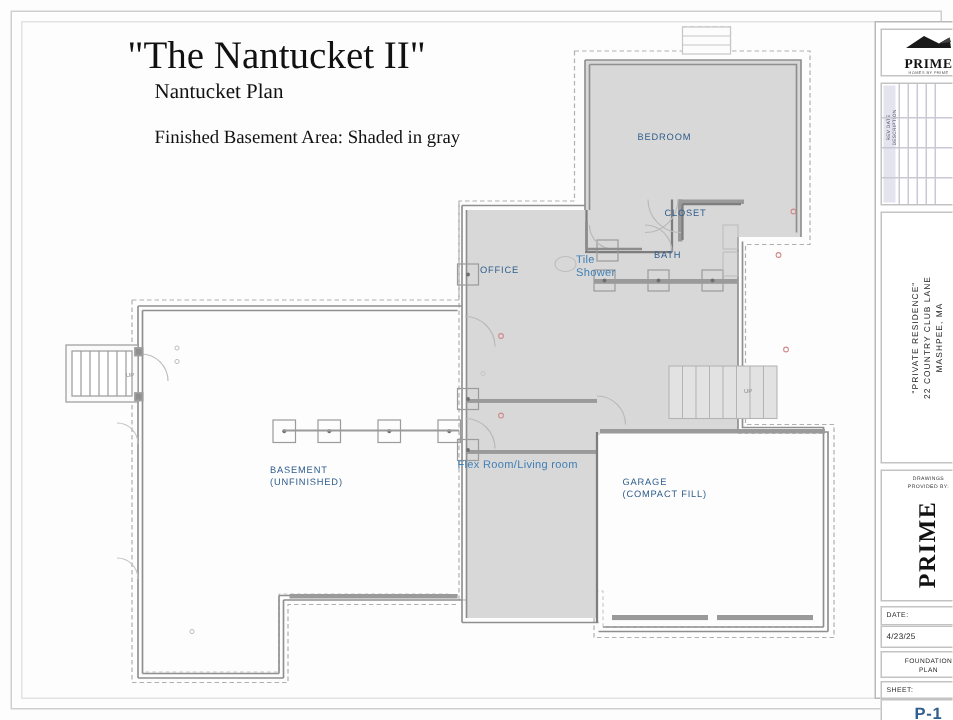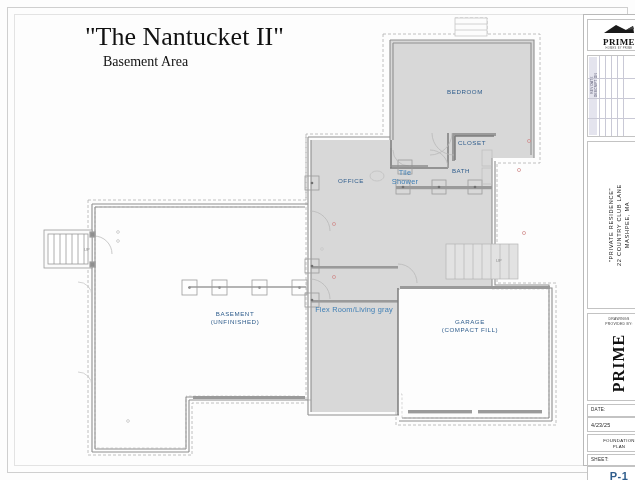--- a/index.html
+++ b/index.html
@@ -48,21 +48,21 @@
 
   
   #plan{position:absolute;left:0;top:0;width:580px;height:480px;}
 
   
   .rlabel{
     position:absolute;
     color:#2f5d8c;
     font-size:6.2px;
     letter-spacing:.55px;
-    text-align:center;
+    text-align:left;
     line-height:8px;
     white-space:pre;
     font-family:"Liberation Sans", sans-serif;
   }
   .rlabel.blue-soft{color:#3f7fb5;}
   .rlabel.big{font-size:7.4px;letter-spacing:.2px;}
 
   
   #sidebar{
     position:absolute;left:583px;top:14px;width:72px;height:452px;
@@ -144,21 +144,22 @@
 </style>
 </head>
 <body>
 
 <div id="sheet">
 
   <div class="page-border"></div>
   <div class="page-border2"></div>
 
   <div class="title-main">"The Nantucket II"</div>
-  <div class="title-sub">Basement Area</div>
+  <div class="title-sub">Nantucket Plan</div>
+  <div class="title-line3">Finished Basement Area: Shaded in gray</div>
 
   <svg id="plan" viewBox="0 0 580 480">
     <defs>
       <pattern id="hatchfoot" width="4" height="4" patternUnits="userSpaceOnUse">
         <path d="M0,4 l4,-4" stroke="#c9c9c9" stroke-width="0.6"></path>
       </pattern>
     </defs>
 
     <g stroke="#b0b0b0" stroke-width="0.8" fill="none" stroke-dasharray="3 2">
 
@@ -359,21 +360,21 @@
 
   <div class="rlabel" style="left:443px;top:139px;width:58px;">CLOSET</div>
 
   <div class="rlabel" style="left:436px;top:167px;width:50px;">BATH</div>
 
   <div class="rlabel blue-soft big" style="left:384px;top:168px;width:42px;line-height:9px;">Tile
 Shower</div>
 
   <div class="rlabel" style="left:320px;top:177px;width:62px;">OFFICE</div>
 
-  <div class="rlabel blue-soft big" style="left:305px;top:306px;width:98px;">Flex Room/Living gray</div>
+  <div class="rlabel blue-soft big" style="left:305px;top:306px;width:98px;">Flex Room/Living room</div>
 
   <div class="rlabel" style="left:180px;top:310px;width:110px;">BASEMENT
 (UNFINISHED)</div>
 
   <div class="rlabel" style="left:415px;top:318px;width:110px;">GARAGE
 (COMPACT FILL)</div>
 
   <div id="sidebar">
 
     <div class="sb-box sb-logo">

